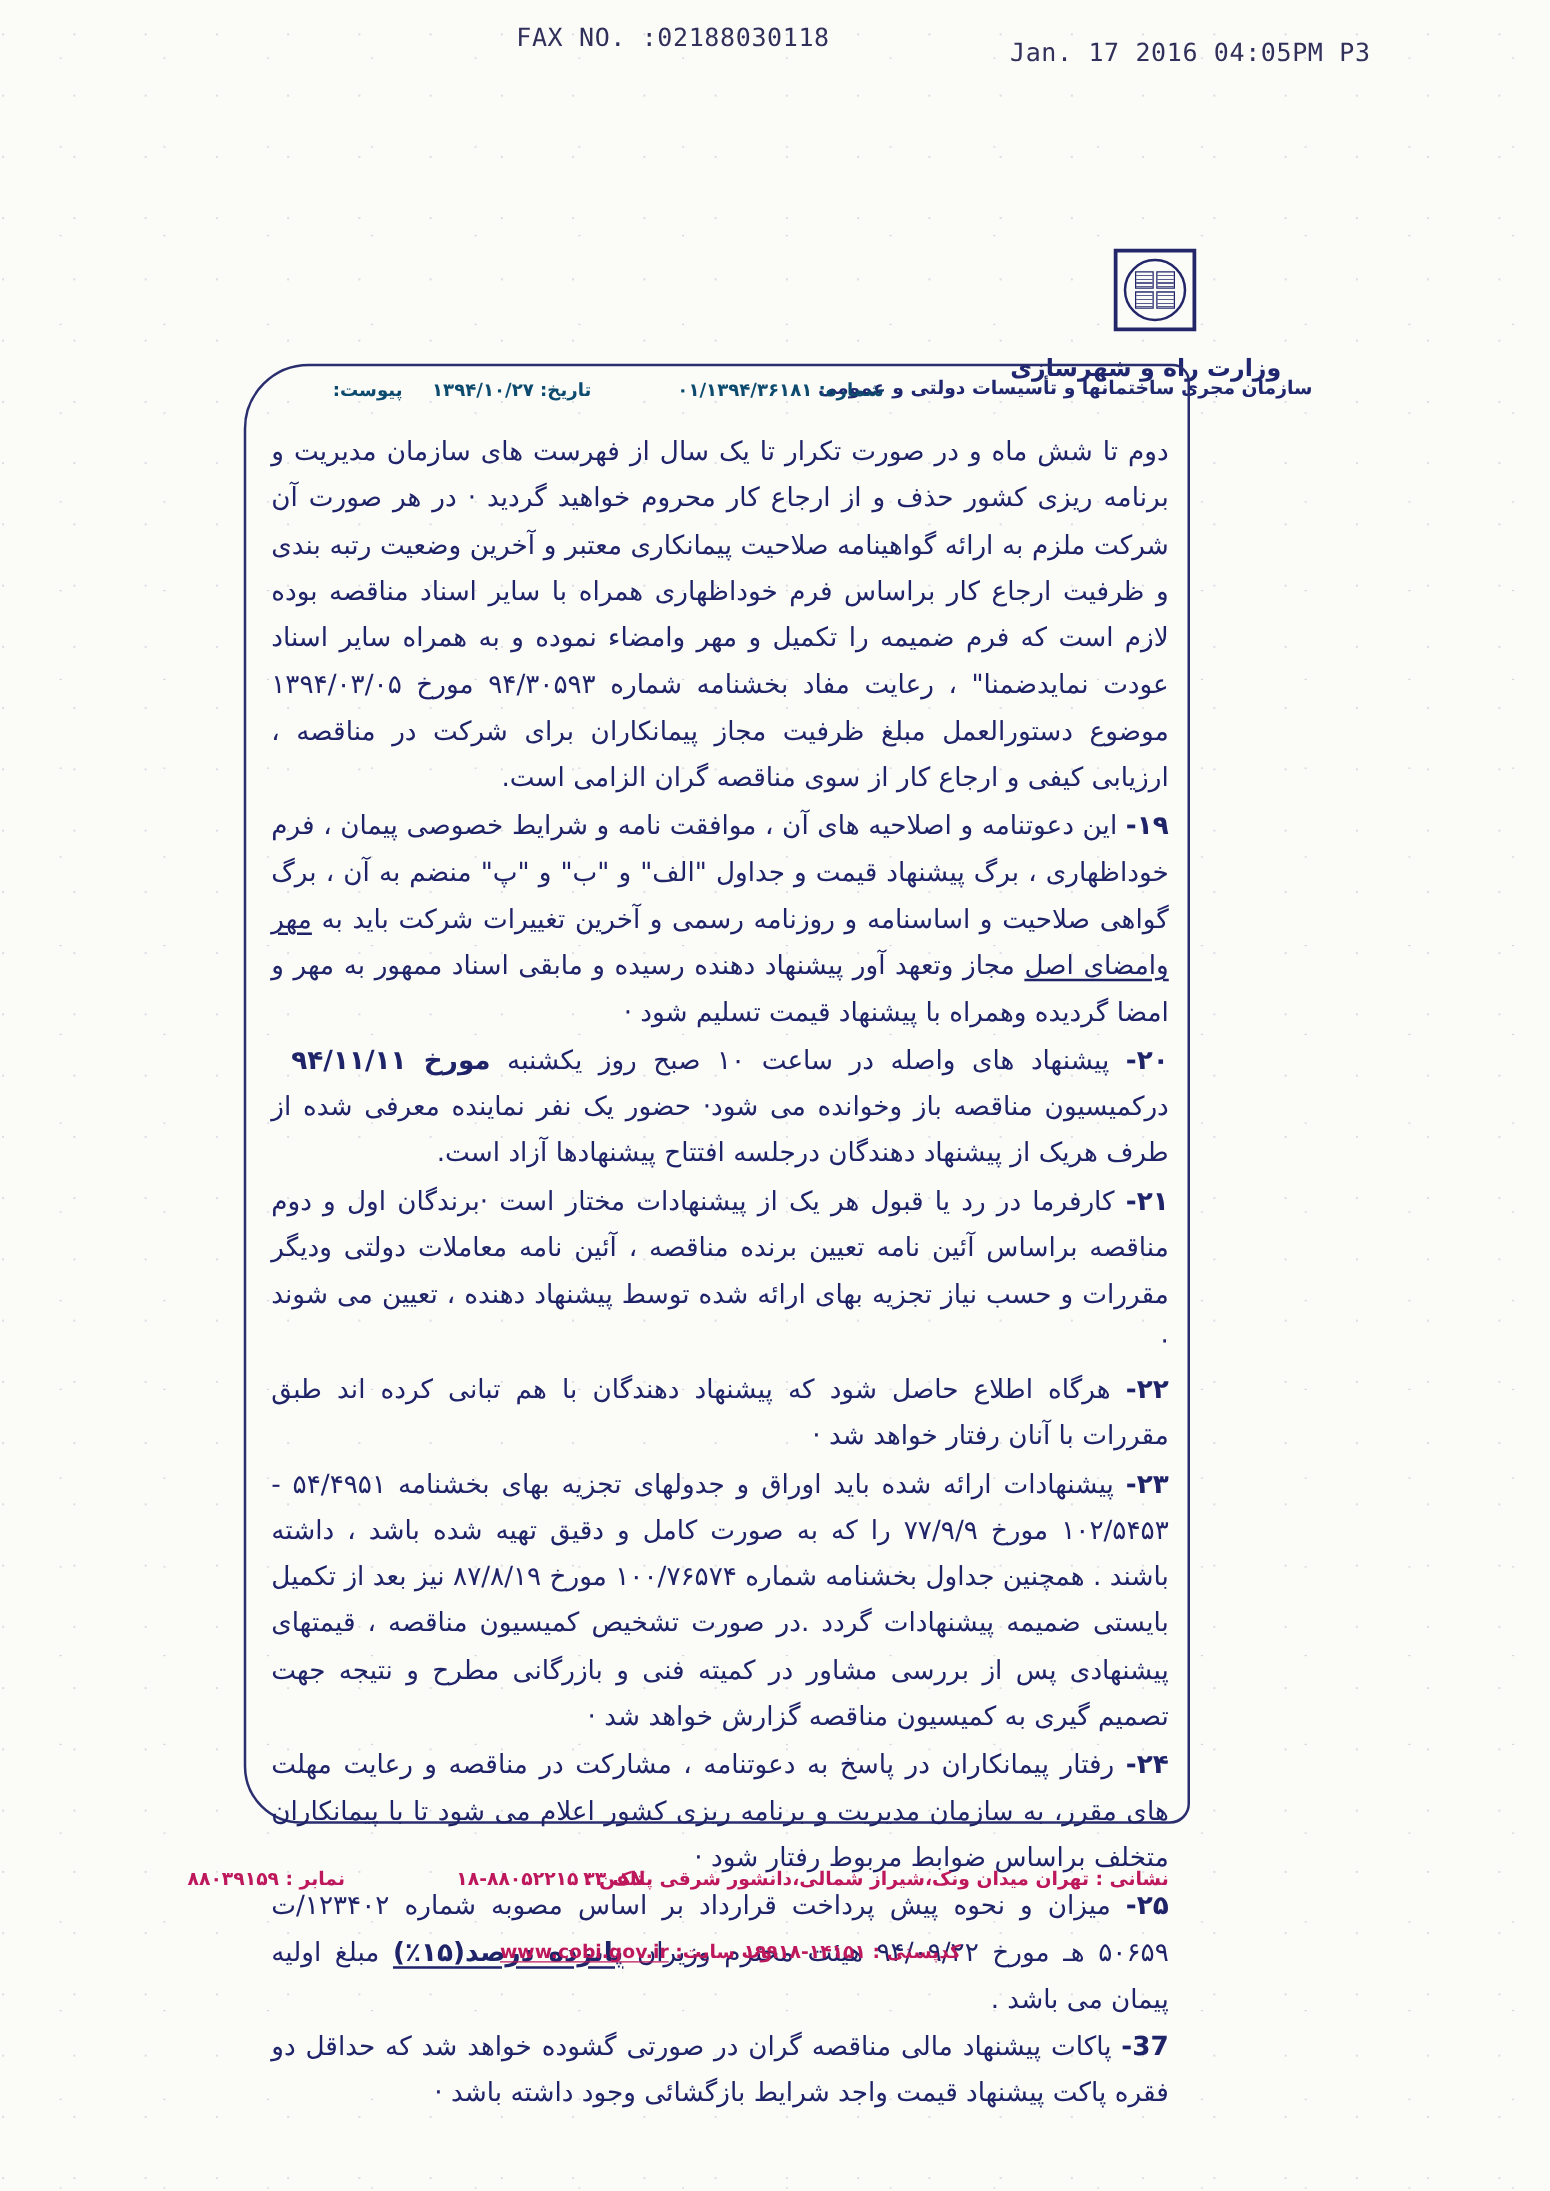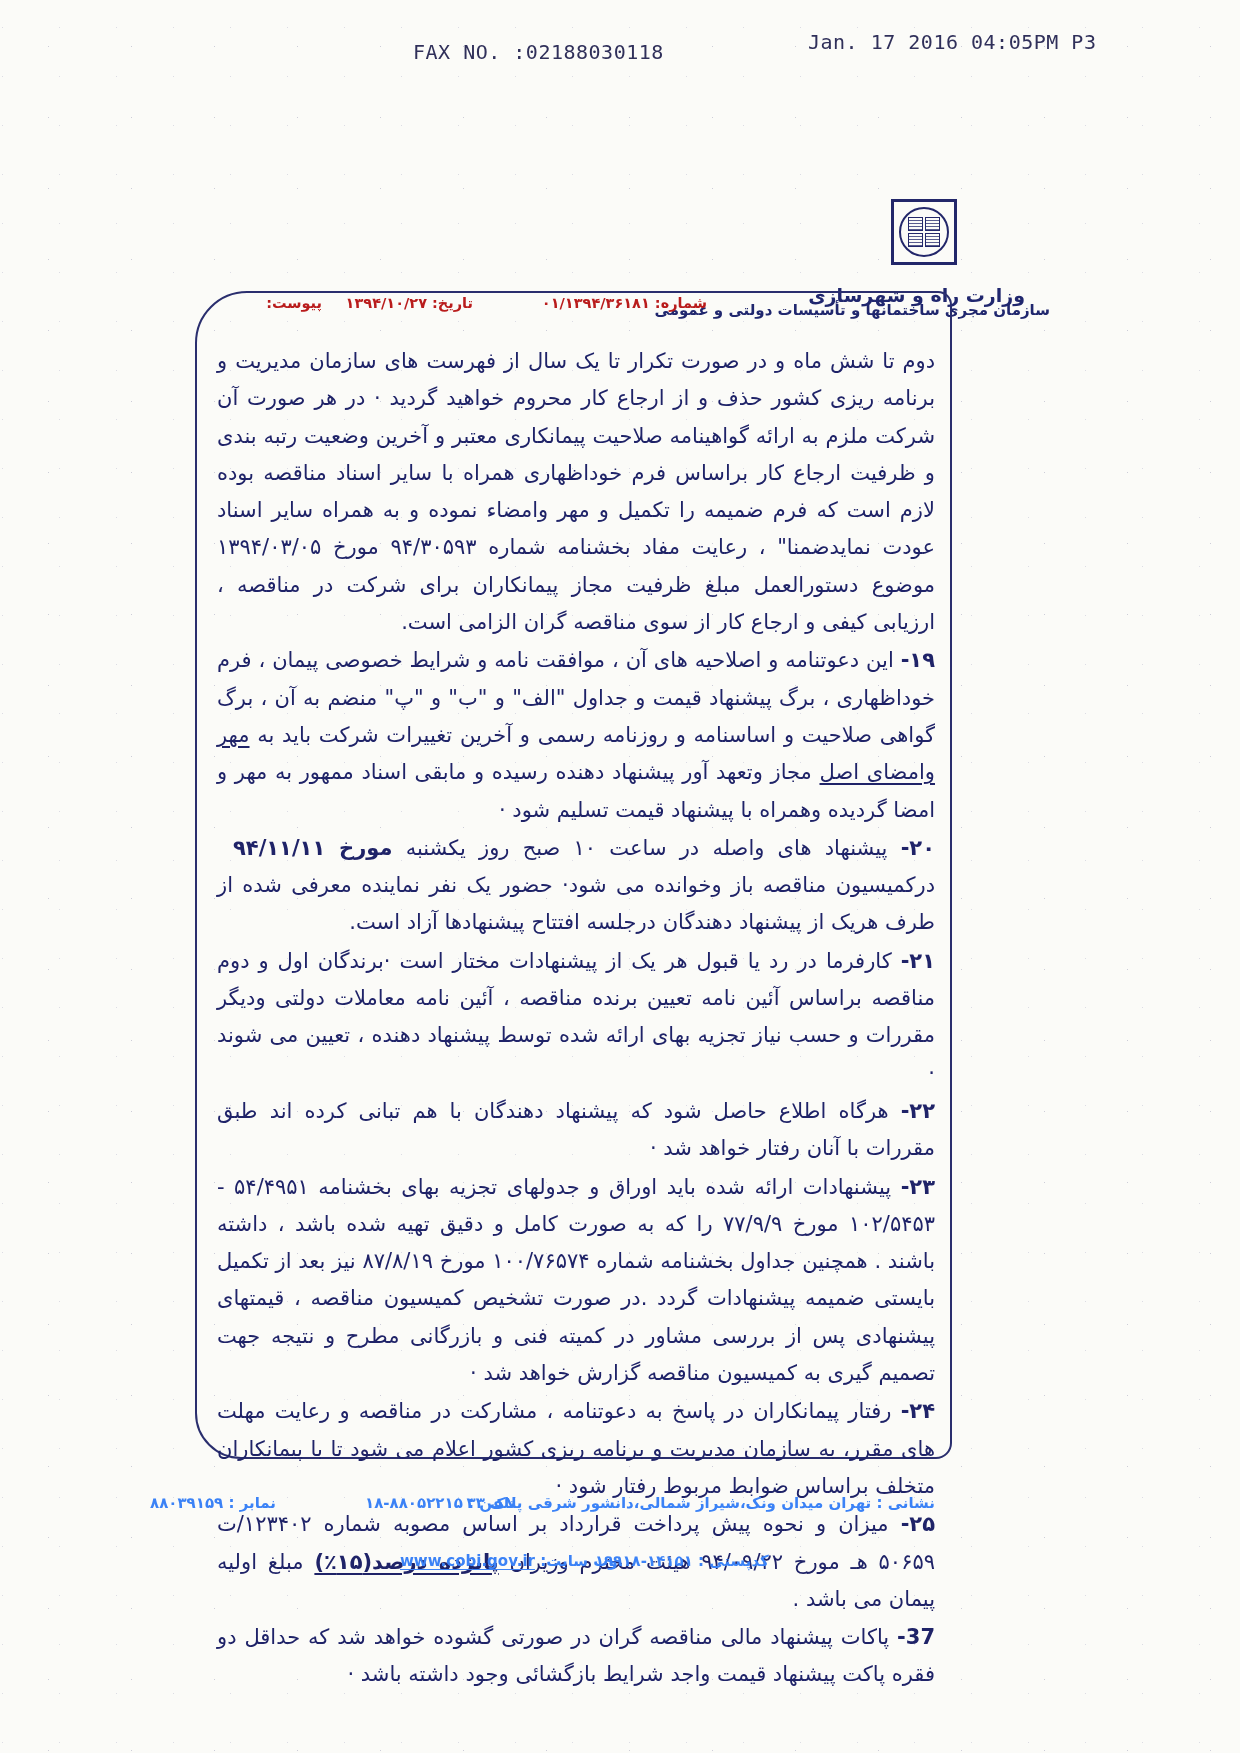--- a/index.html
+++ b/index.html
@@ -29,46 +29,46 @@
   .logo-cell{border:1.5px solid #23276a;
     background:repeating-linear-gradient(0deg,rgba(35,39,106,.75) 0 1px,transparent 1px 3px);}
   .ministry{top:284px;left:855px;width:170px;text-align:center;direction:rtl;
     font-size:19px;font-weight:bold;color:#20276e;white-space:nowrap;}
   .org{top:301px;left:726px;width:324px;text-align:center;direction:rtl;
     font-size:15px;font-weight:bold;color:#20276e;white-space:nowrap;}
   
   .frame{left:195px;top:291px;width:753px;height:1164px;
     border:2.5px solid #2a2e6e;
     border-radius:52px 14px 16px 46px;}
-  .meta{position:absolute;top:2px;direction:rtl;font-size:14.5px;font-weight:bold;
-    color:#b91c1c;white-space:nowrap;}
+  .meta{position:absolute;top:12px;direction:rtl;font-size:14.5px;font-weight:bold;
+    color:#0c4a6e;white-space:nowrap;}
   .meta-number{right:243px;}
   .meta-date{right:477px;}
   .meta-attachment{right:628px;}
   
   .content{position:absolute;right:15px;left:20px;top:50px;direction:rtl;
     text-align:justify;font-size:21px;line-height:37.3px;color:#1f2368;}
   .content p{margin:0 0 1px 0;}
   .num{font-weight:bold;}
   .em-u{text-decoration:underline;text-underline-offset:4px;}
   .em-b{font-weight:bold;margin-left:16px;}
   .em-bu{font-weight:bold;text-decoration:underline;text-underline-offset:4px;}
   
-  .foot{direction:rtl;font-size:15px;font-weight:bold;color:#3b82f6;white-space:nowrap;}
+  .foot{direction:rtl;font-size:15px;font-weight:bold;color:#be185d;white-space:nowrap;}
   .addr{top:1494px;right:305px;}
   .phone{top:1494px;left:365px;}
   .faxnum{top:1494px;left:150px;}
   .postal{top:1552px;left:595px;}
   .web{top:1552px;left:400px;}
   .url{direction:ltr;display:inline-block;text-decoration:underline;text-underline-offset:3px;}
 </style>
 </head>
 <body>
 
-<div class="abs fax-line" style="left:413px;top:40px;">FAX NO. :02188030118</div>
+<div class="abs fax-line" style="left:413px;top:18px;">FAX NO. :02188030118</div>
 <div class="abs fax-line" style="left:808px;top:30px;">Jan. 17 2016 04:05PM  P3</div>
 
 <div class="abs logo">
   <div class="logo-circle">
     <div class="logo-grid">
       <div class="logo-cell"></div>
       <div class="logo-cell"></div>
       <div class="logo-cell"></div>
       <div class="logo-cell"></div>
     </div>

